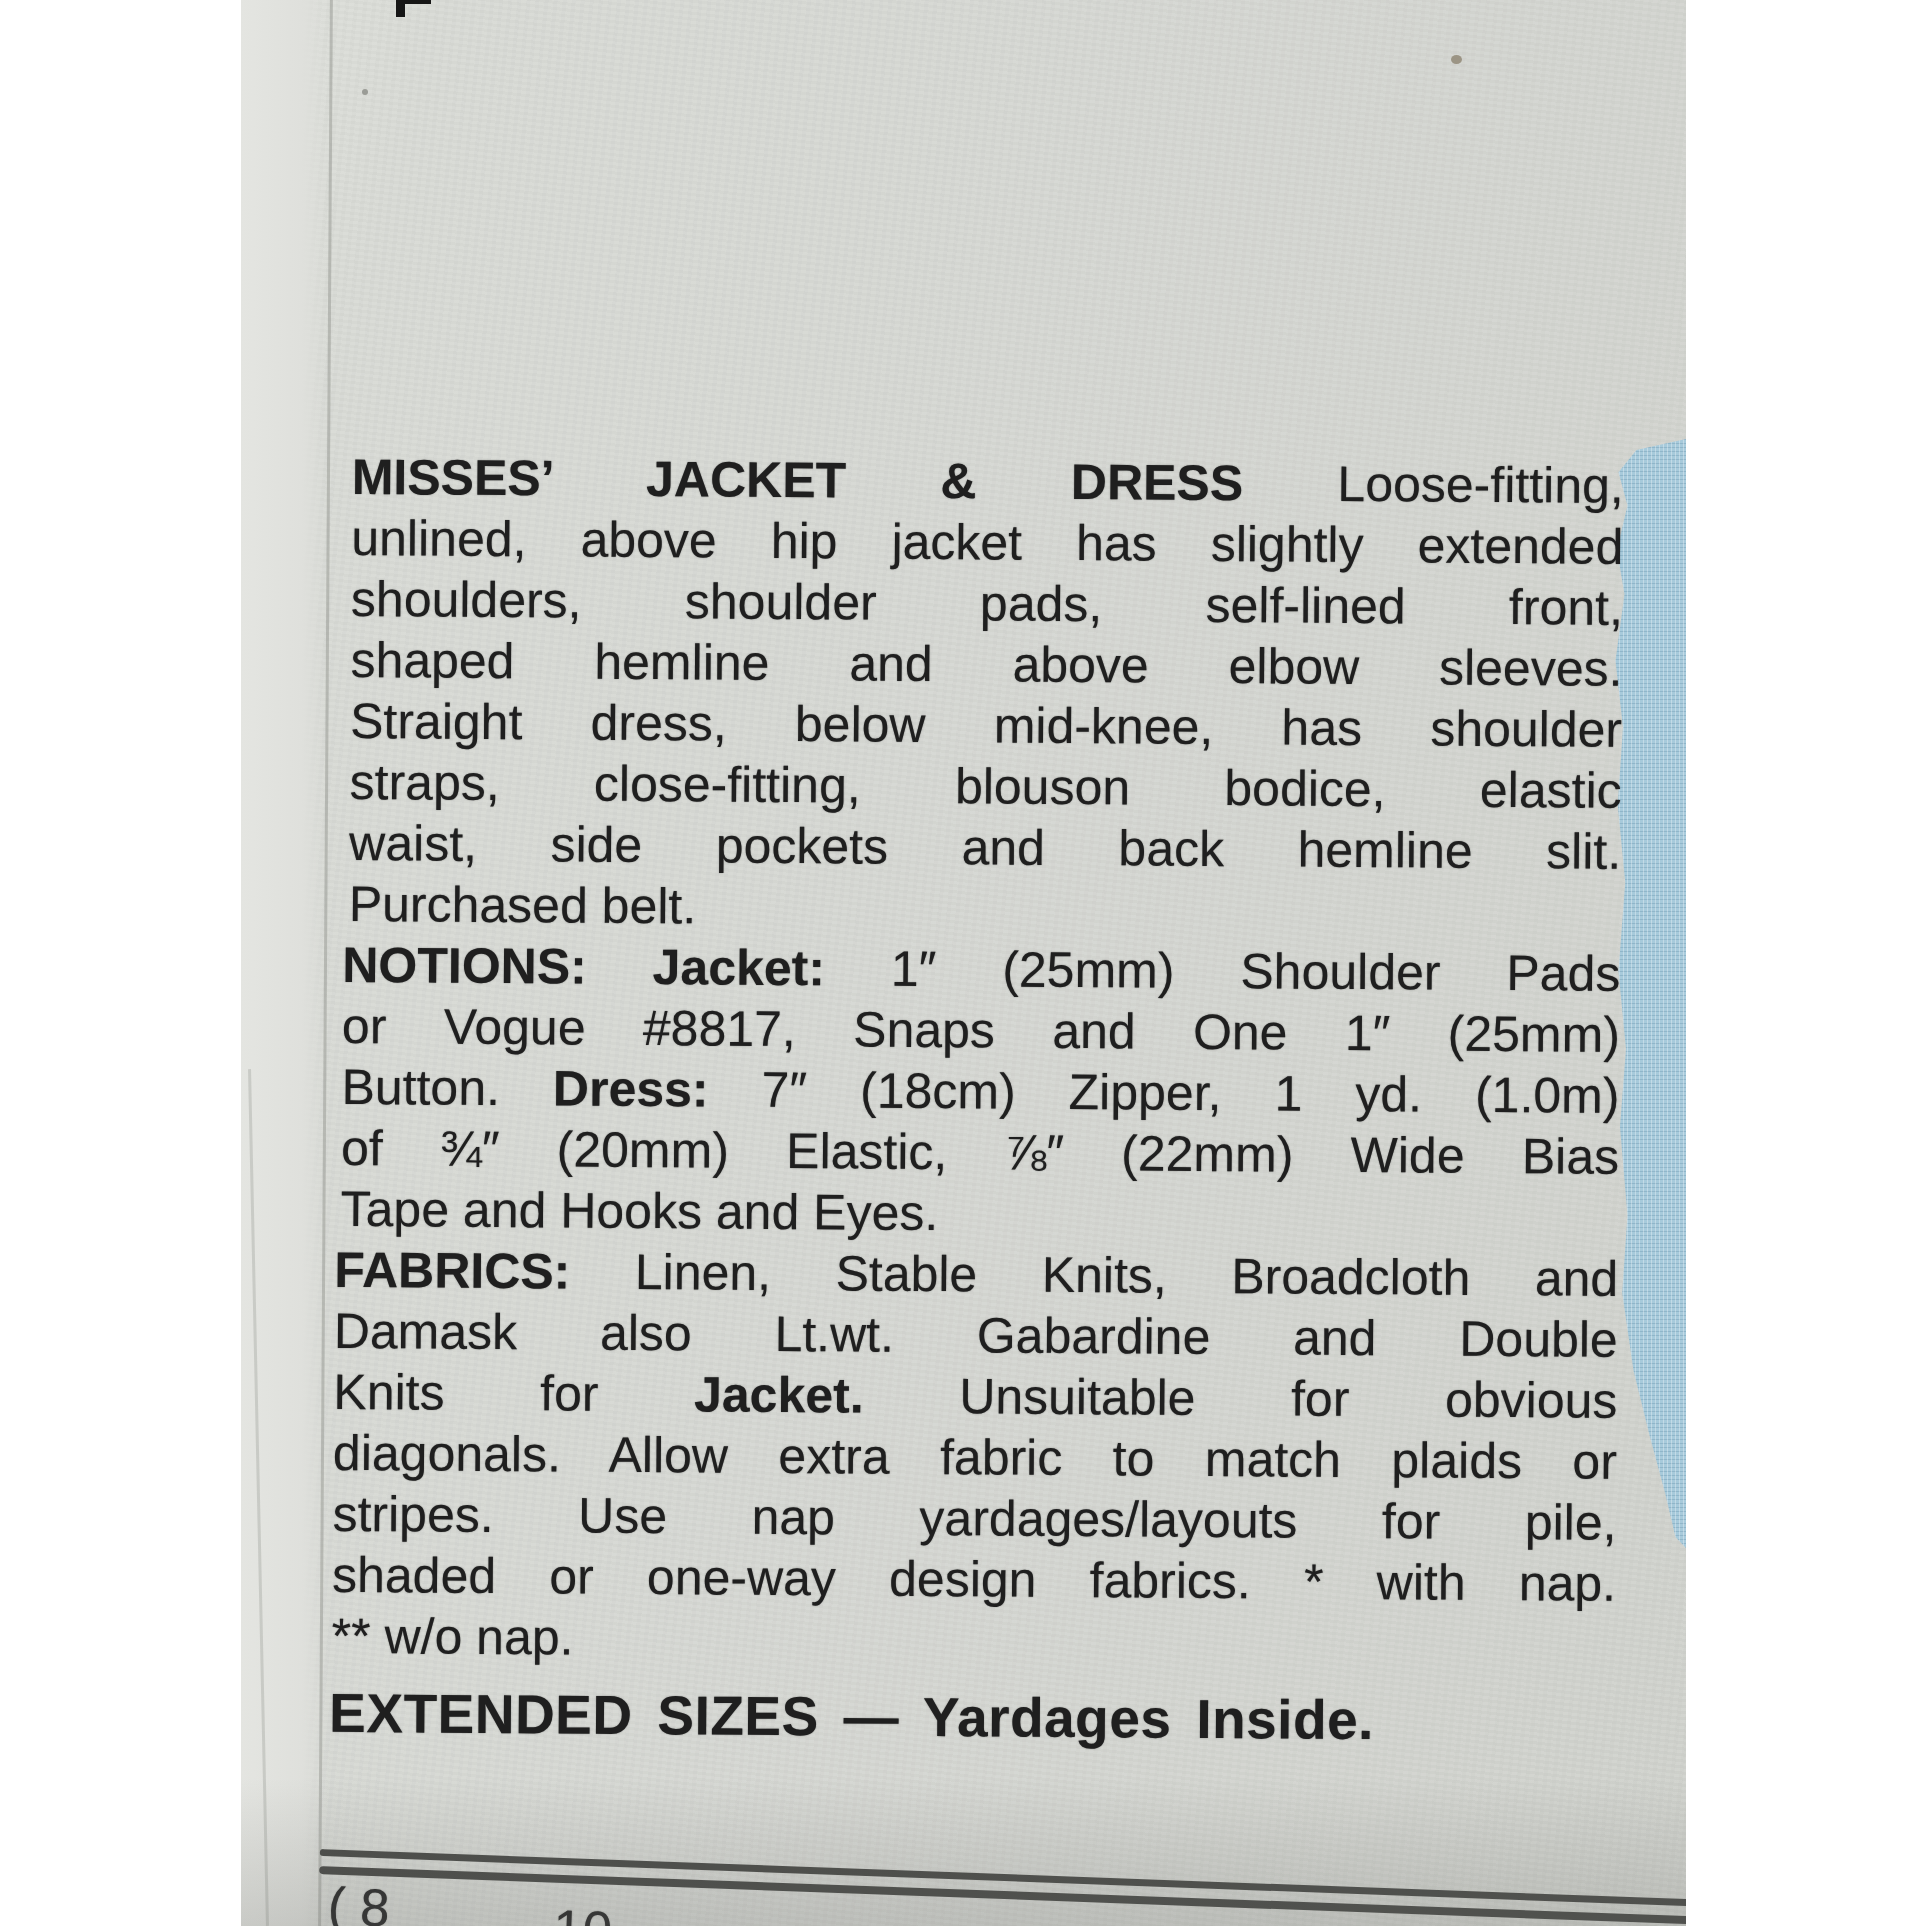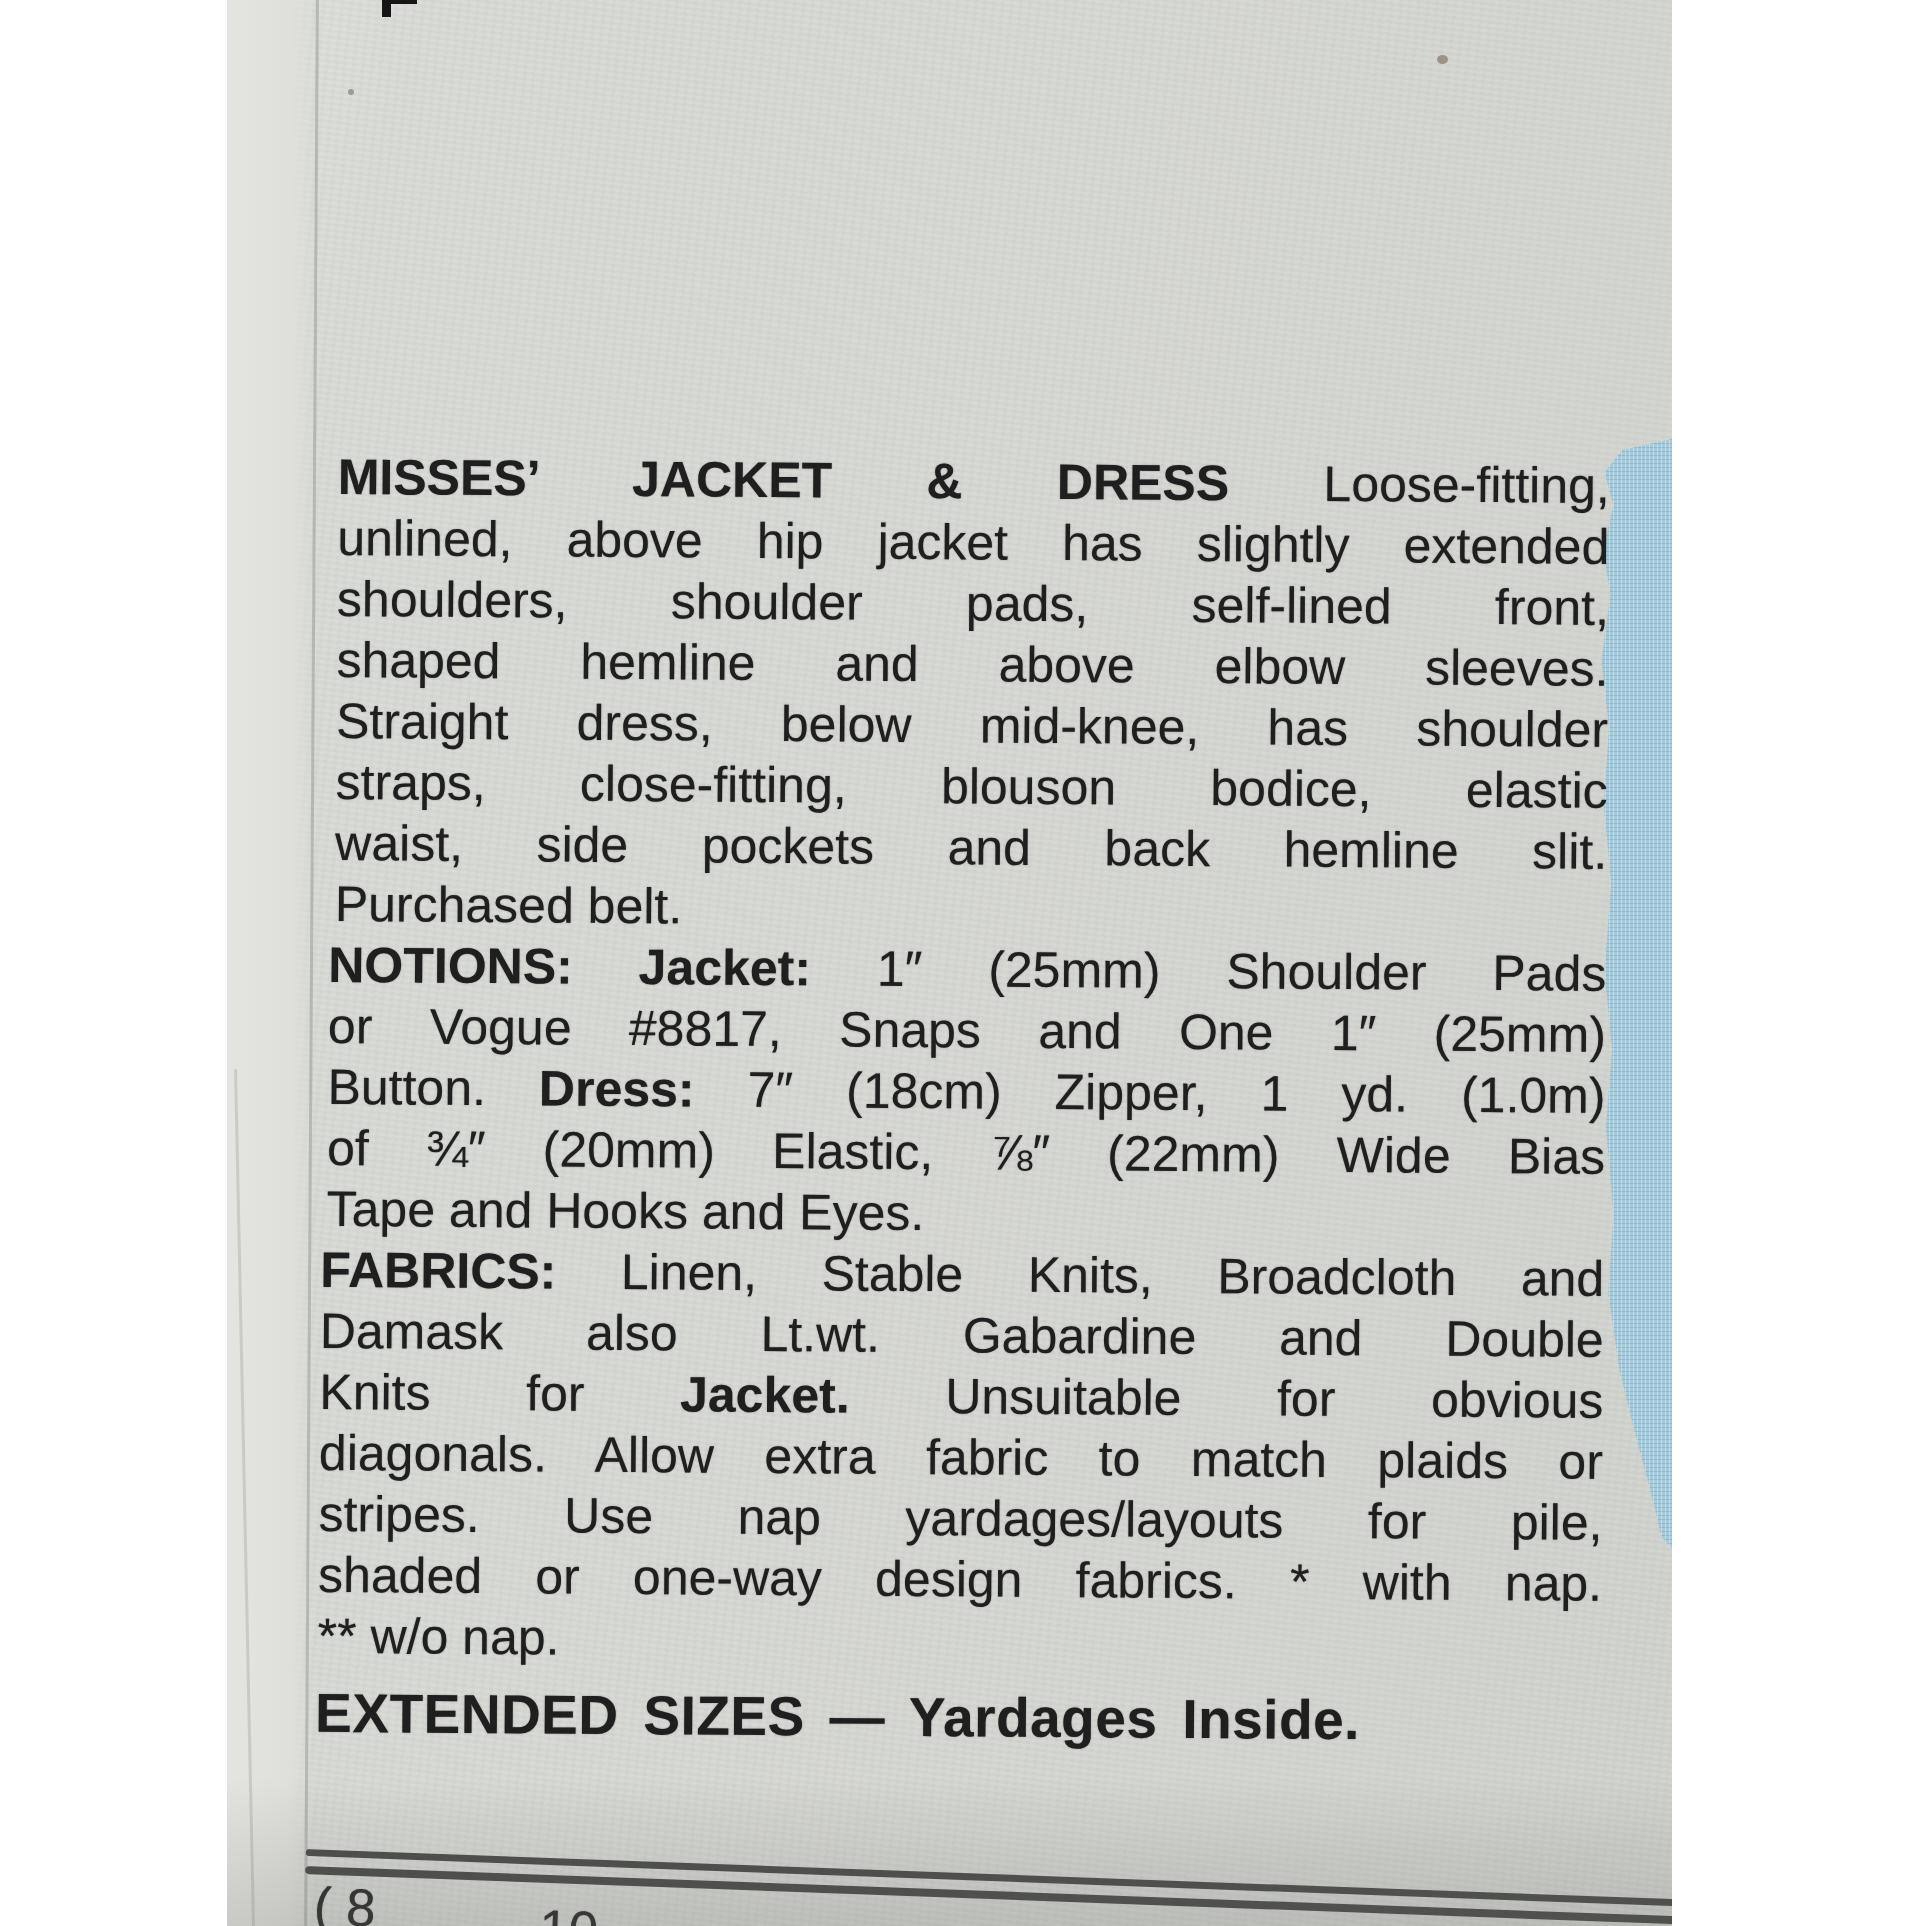--- a/index.html
+++ b/index.html
@@ -1,20 +1,20 @@
 <!DOCTYPE html>
 <html><head>
 <meta charset="utf-8">
 <style>
   html,body{margin:0;padding:0;background:#ffffff;}
   #canvas{position:relative;width:1927px;height:1927px;background:#ffffff;overflow:hidden;
           font-family:"Liberation Sans","DejaVu Sans",sans-serif;}
 
   
-  #paper{position:absolute;left:227px;top:0;width:1445px;height:1927px;overflow:hidden;
+  #paper{position:absolute;left:241px;top:0;width:1445px;height:1927px;overflow:hidden;
          background:
            linear-gradient(104deg,#dfe1dc 0%,#d9dbd6 10%,#d6d8d3 45%,#d3d5d0 75%,#d0d2cd 100%);}
   
   #paper .grain{position:absolute;inset:0;pointer-events:none;opacity:.5;background:
       repeating-linear-gradient(7deg,rgba(255,255,255,.05) 0 3px,rgba(0,0,0,.03) 3px 6px),
       repeating-linear-gradient(96deg,rgba(255,255,255,.04) 0 5px,rgba(0,0,0,.02) 5px 9px);}
   
   .edge-strip{position:absolute;left:0;top:0;width:87px;height:1927px;
       background:linear-gradient(to right,#e4e5e1 0%,#dfe0dc 70%,rgba(223,224,220,0) 100%);}
   .crease{position:absolute;background:rgba(148,150,144,.5);}

